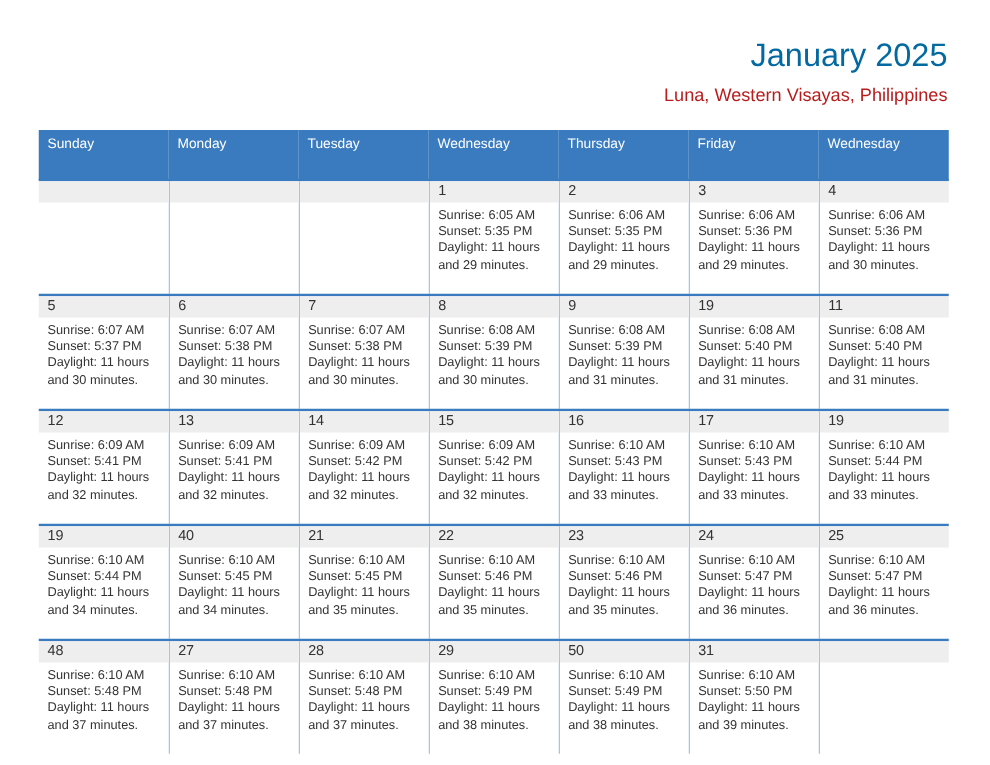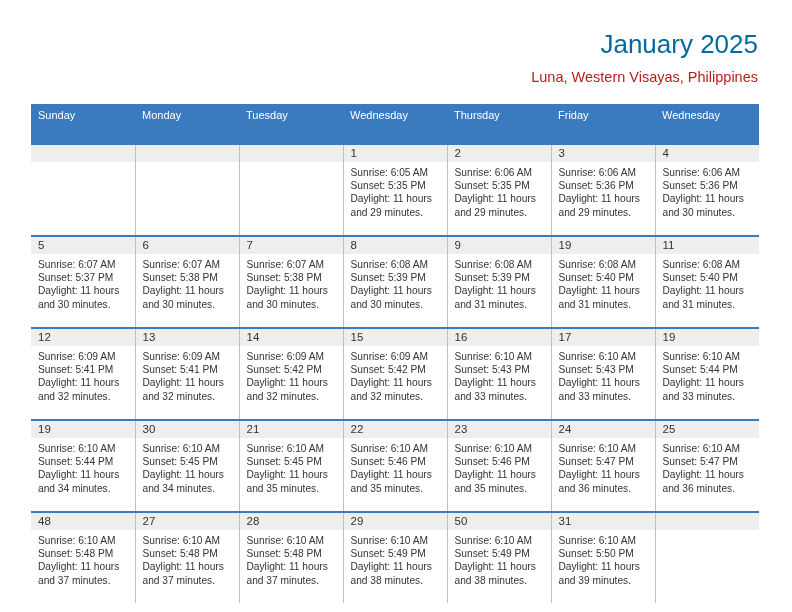--- a/index.html
+++ b/index.html
@@ -411,21 +411,21 @@
               <div class="lines">
                 <div>Sunrise: 6:10 AM</div>
                 <div>Sunset: 5:44 PM</div>
                 <div>Daylight: 11 hours</div>
                 <div>and 34 minutes.</div>
               </div>
             </div>
           </td>
           <td>
             <div class="cell">
-              <div class="daynum">30</div>
+              <div class="daynum">40</div>
               <div class="lines">
                 <div>Sunrise: 6:10 AM</div>
                 <div>Sunset: 5:45 PM</div>
                 <div>Daylight: 11 hours</div>
                 <div>and 34 minutes.</div>
               </div>
             </div>
           </td>
           <td>
             <div class="cell">

